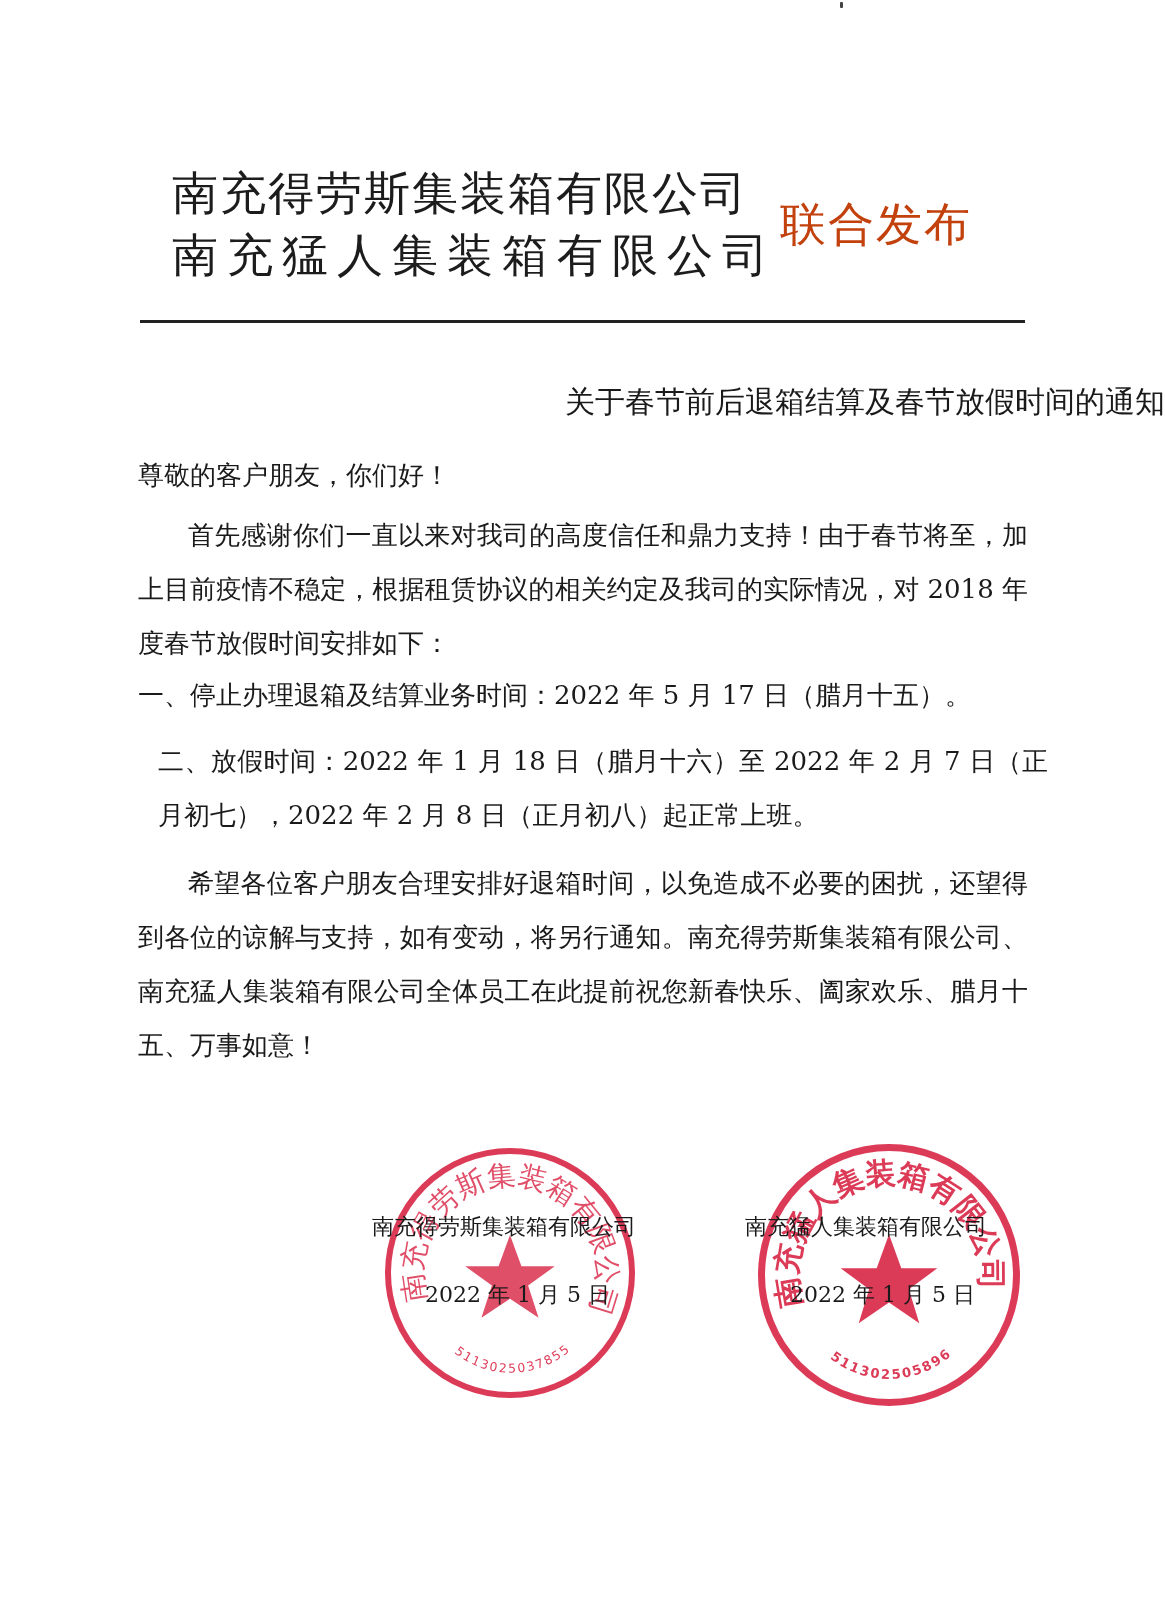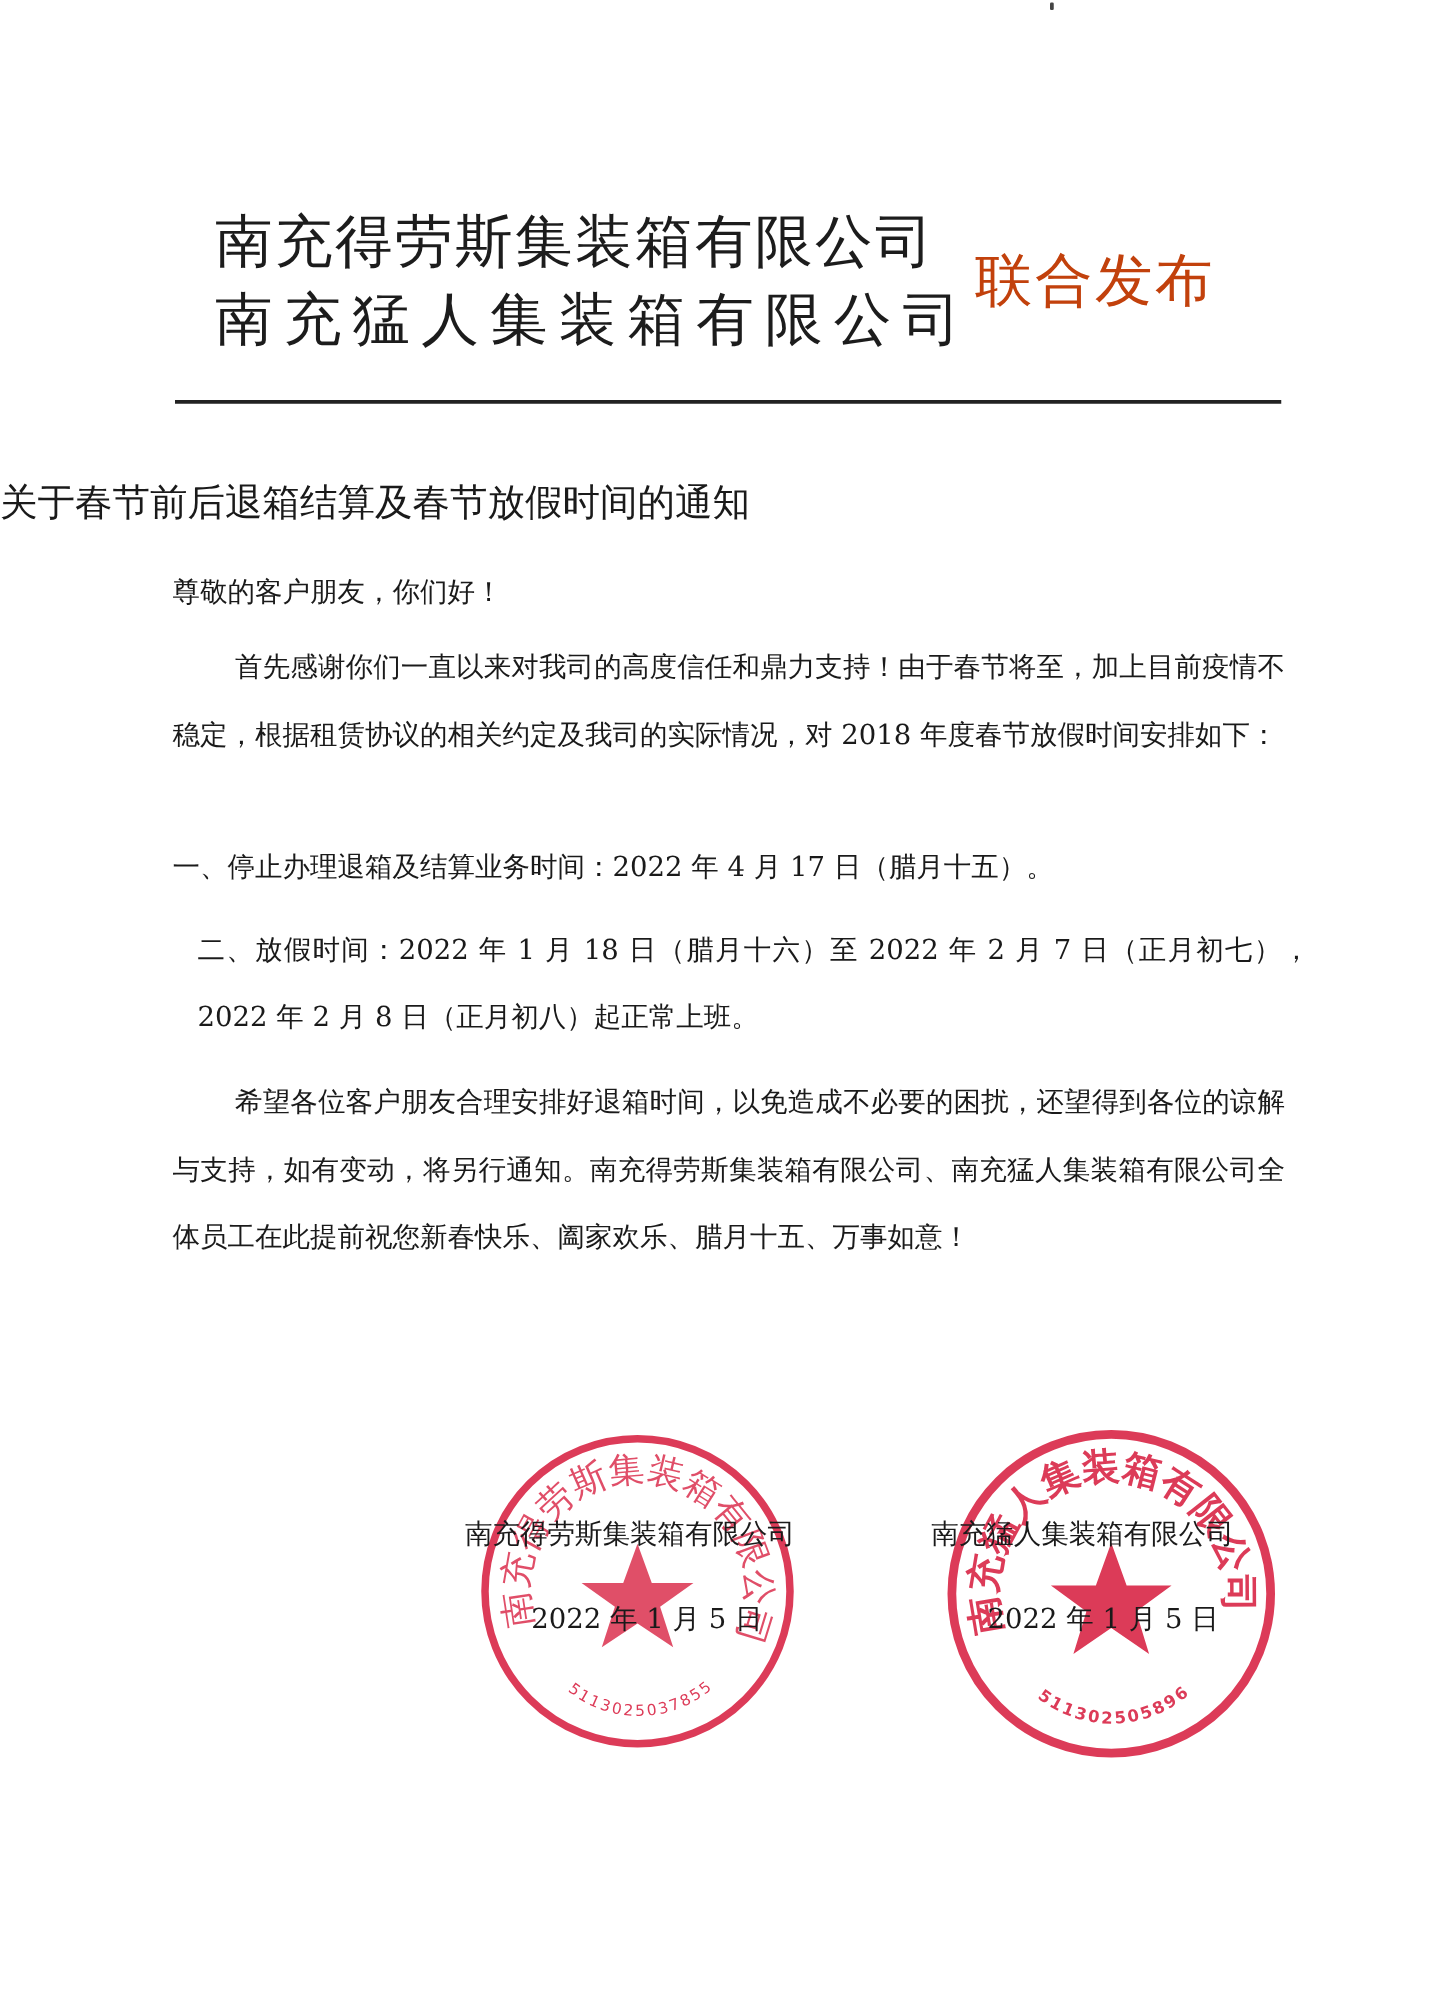--- a/index.html
+++ b/index.html
@@ -6,22 +6,22 @@
   body {
     width: 1165px; height: 1602px; background: #ffffff; position: relative; overflow: hidden;
     font-family: "DejaVu Serif", "Liberation Serif", serif; color: #1a1a1a;
   }
   .speck { position: absolute; left: 840px; top: 2px; width: 3px; height: 6px; background: #444; border-radius: 1px; }
   .header-left { position: absolute; left: 172px; top: 162px; }
   .header-line { font-size: 46px; line-height: 62px; letter-spacing: 2px; color: #1c1c1c; white-space: nowrap; }
   .header-line.second { letter-spacing: 9px; }
   .header-right { position: absolute; left: 780px; top: 194px; font-size: 46px; letter-spacing: 2px; color: #c2410c; white-space: nowrap; }
   .rule { position: absolute; left: 140px; top: 320px; width: 885px; height: 3px; background: #222; }
-  .title { position: absolute; left: 0; width: 1165px; top: 382px; text-align: left; font-size: 30px; color: #1a1a1a; }
-  .body-text { position: absolute; left: 138px; width: 890px; font-size: 22px; color: #1a1a1a; }
+  .title { position: absolute; left: 0; width: 1165px; top: 382px; text-align: right; font-size: 30px; color: #1a1a1a; }
+  .body-text { position: absolute; left: 138px; width: 890px; font-size: 26px; color: #1a1a1a; }
   .para { line-height: 54px; text-align: justify; margin: 0; }
   .indent { text-indent: 50px; }
   .greeting { top: 448px; }
   .p1 { top: 508px; }
   .item1 { top: 668px; }
   .item2 { top: 734px; margin-left: 20px; }
   .p2 { top: 856px; }
   .seal { position: absolute; border-radius: 50%; border: 6px solid #d7193b; box-sizing: border-box; opacity: 0.85; }
   .seal-1 { left: 385px; top: 1148px; width: 250px; height: 250px; }
   .seal-2 { left: 758px; top: 1144px; width: 262px; height: 262px; border-width: 7px; }
@@ -49,21 +49,21 @@
 
 <div class="body-text greeting">
   <p class="para">尊敬的客户朋友，你们好！</p>
 </div>
 
 <div class="body-text p1">
   <p class="para indent">首先感谢你们一直以来对我司的高度信任和鼎力支持！由于春节将至，加上目前疫情不稳定，根据租赁协议的相关约定及我司的实际情况，对 2018 年度春节放假时间安排如下：</p>
 </div>
 
 <div class="body-text item1">
-  <p class="para">一、停止办理退箱及结算业务时间：2022 年 4 月 17 日（腊月十五）。</p>
+  <p class="para">一、停止办理退箱及结算业务时间：2022 年 5 月 17 日（腊月十五）。</p>
 </div>
 
 <div class="body-text item2">
   <p class="para">二、放假时间：2022 年 1 月 18 日（腊月十六）至 2022 年 2 月 7 日（正月初七），2022 年 2 月 8 日（正月初八）起正常上班。</p>
 </div>
 
 <div class="body-text p2">
   <p class="para indent">希望各位客户朋友合理安排好退箱时间，以免造成不必要的困扰，还望得到各位的谅解与支持，如有变动，将另行通知。南充得劳斯集装箱有限公司、南充猛人集装箱有限公司全体员工在此提前祝您新春快乐、阖家欢乐、腊月十五、万事如意！</p>
 </div>
 

